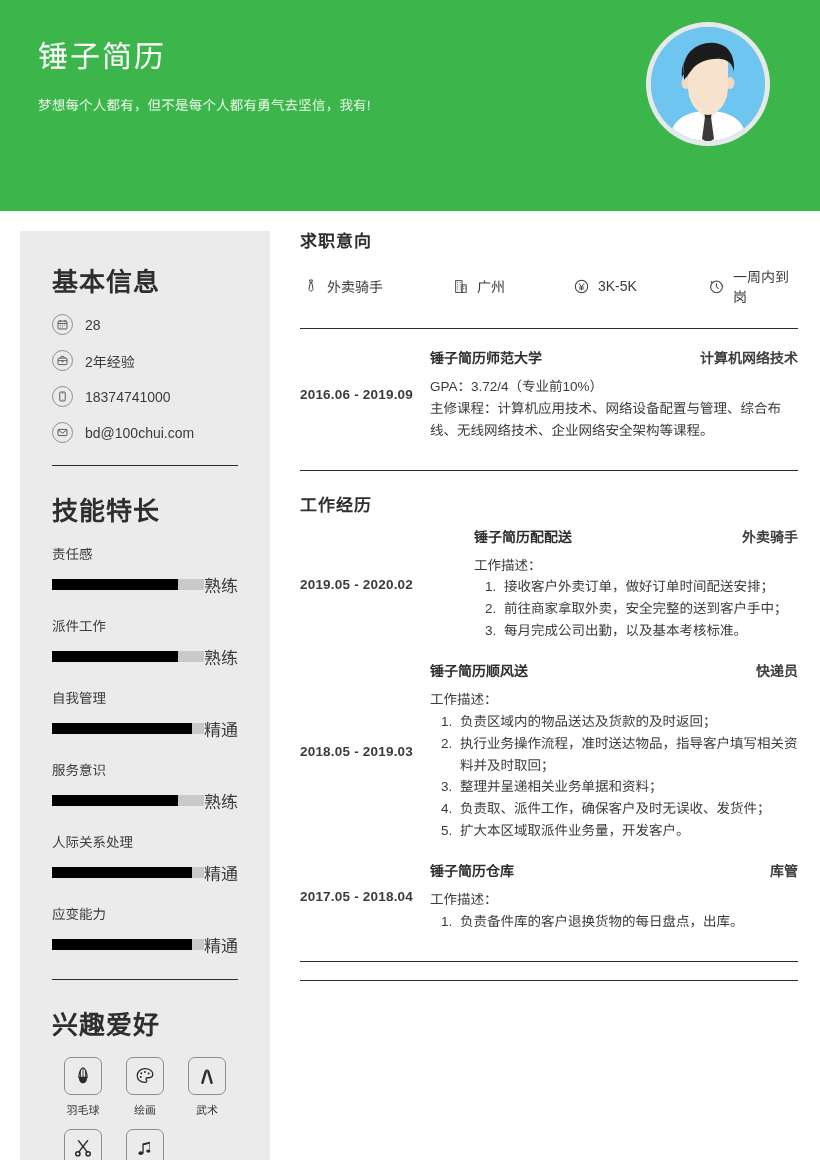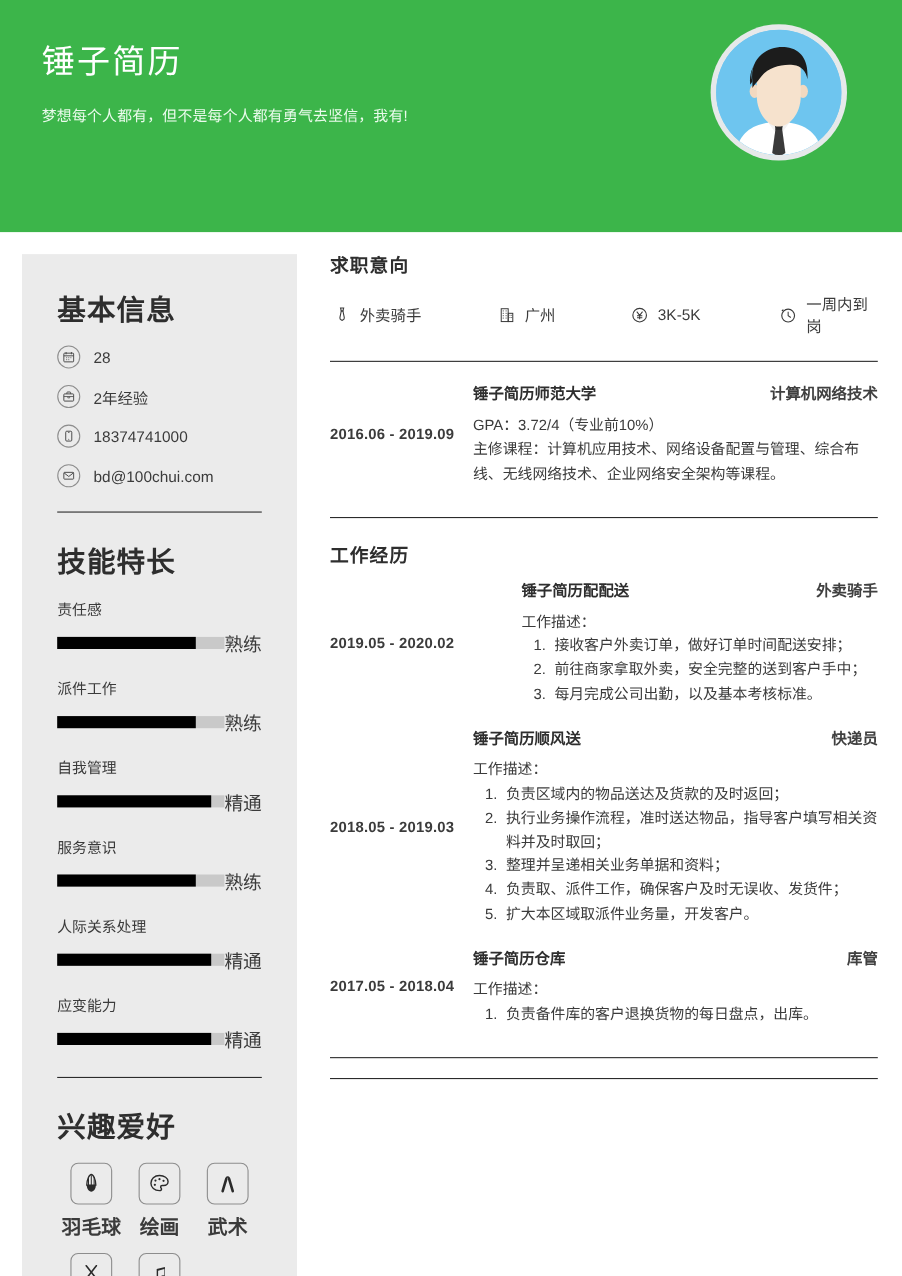--- a/index.html
+++ b/index.html
@@ -161,23 +161,22 @@
     height: 38px;
     border: 1px solid #8d8d8d;
     border-radius: 7px;
     margin: 0 auto 6px auto;
     display: flex;
     align-items: center;
     justify-content: center;
     box-sizing: border-box;
   }
   .hobby-name {
-    font-size: 18px;
-    color: #3b3b3b;
-    font-weight: bold;
+    font-size: 11px;
+    color: #3b3b3b;
   }
 
   
   .section { margin-bottom: 4px; }
   .sec-head {
     display: flex;
     align-items: flex-start;
   }
   .sec-title {
     flex: 0 0 118px;

